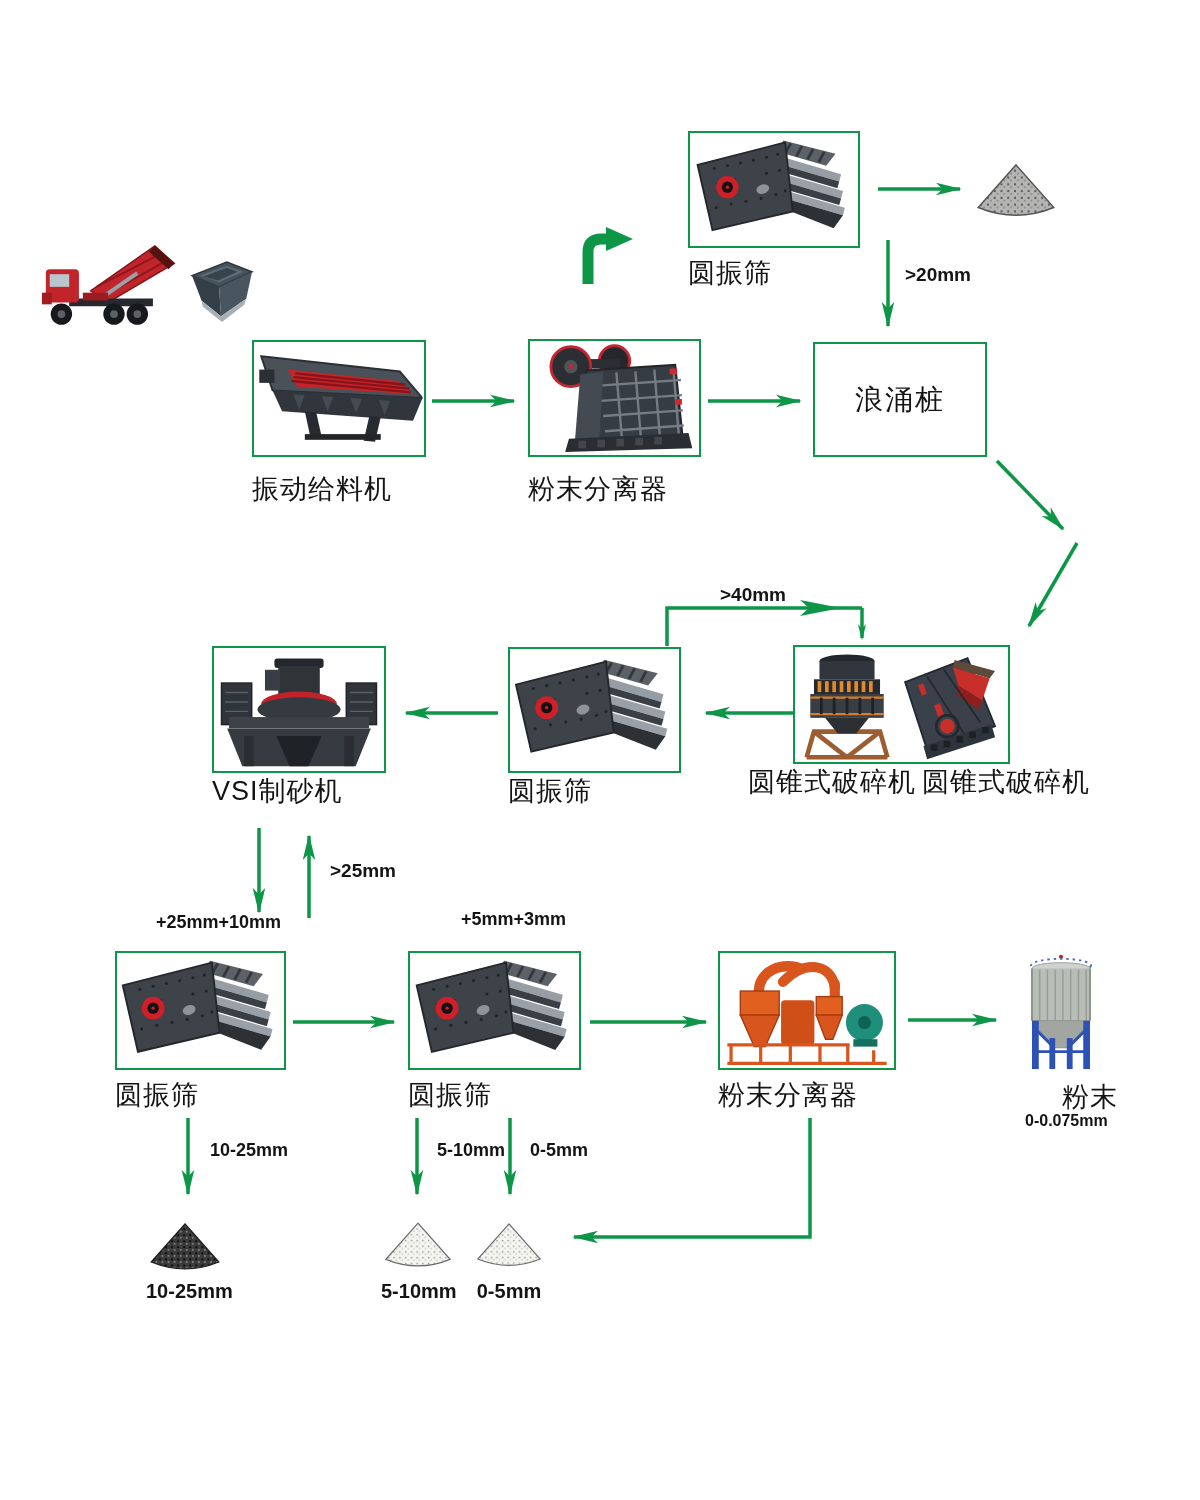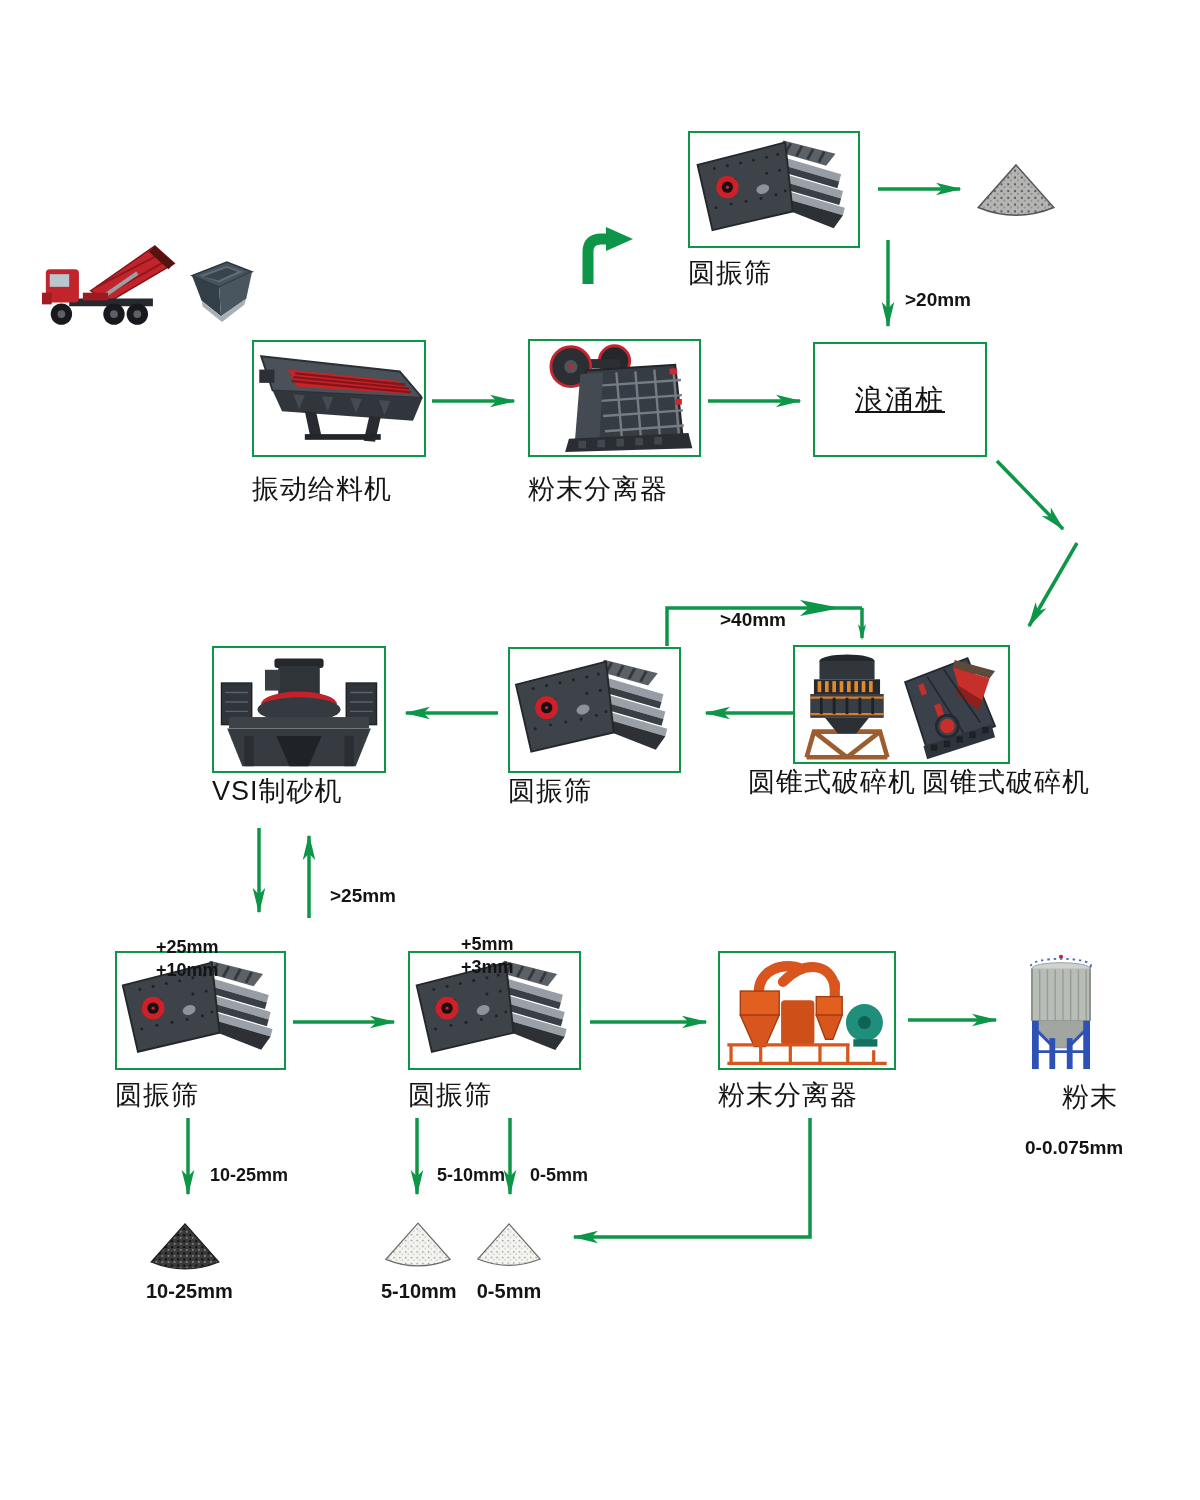--- a/index.html
+++ b/index.html
@@ -1,25 +1,25 @@
 <!DOCTYPE html>
 <html><head>
 <meta charset="utf-8">
 <style>
   html,body{margin:0;padding:0;background:#fff;}
   .canvas{position:relative;width:1200px;height:1500px;background:#fff;overflow:hidden;
           font-family:"Liberation Sans","DejaVu Sans",sans-serif;color:#141414;}
   .eq-box{position:absolute;border:2px solid #0e9648;background:#fff;box-sizing:border-box;
-          display:flex;align-items:center;justify-content:center;text-decoration:underline;}
+          display:flex;align-items:center;justify-content:center;}
   .eq-box svg{display:block;}
   .plain-img{position:absolute;}
   .cn-label{position:absolute;font-size:27px;letter-spacing:1px;white-space:nowrap;color:#141414;}
   .center{text-align:left;}
-  .size-label{position:absolute;font-size:19px;font-weight:600;white-space:nowrap;color:#141414;margin-top:25px;}
-  .size-label.two-line{font-size:18px;line-height:1.25;display:flex;flex-direction:column;font-weight:600;}
+  .size-label{position:absolute;font-size:19px;font-weight:600;white-space:nowrap;color:#141414;}
+  .size-label.two-line{font-size:18px;line-height:1.25;display:flex;flex-direction:row;font-weight:600;}
   .pile-label{position:absolute;font-size:20px;font-weight:600;text-align:center;white-space:nowrap;color:#141414;}
   .surge-text{font-size:28px;letter-spacing:2px;color:#141414;}
   .arrow-layer{position:absolute;left:0;top:0;pointer-events:none;}
 </style>
 </head>
 <body>
 
 <div class="canvas">
 
   <svg width="0" height="0" style="position:absolute" aria-hidden="true">
@@ -444,21 +444,21 @@
   <div class="cn-label center" style="left:252px;top:471px;width:174px">振动给料机</div>
   <div class="cn-label center" style="left:528px;top:471px;width:173px">粉末分离器</div>
   <div class="cn-label center" style="left:212px;top:773px;width:174px">VSI制砂机</div>
   <div class="cn-label center" style="left:508px;top:773px;width:173px">圆振筛</div>
   <div class="cn-label" style="left:748px;top:764px">圆锥式破碎机</div>
   <div class="cn-label" style="left:922px;top:764px">圆锥式破碎机</div>
   <div class="cn-label center" style="left:115px;top:1077px;width:171px">圆振筛</div>
   <div class="cn-label center" style="left:408px;top:1077px;width:173px">圆振筛</div>
   <div class="cn-label center" style="left:718px;top:1077px;width:178px">粉末分离器</div>
   <div class="cn-label" style="left:1062px;top:1079px">粉末</div>
-  <div class="size-label" style="left:1025px;top:1112px;font-size:19px">0-0.075mm</div>
+  <div class="size-label" style="left:1025px;top:1112px;font-size:16px">0-0.075mm</div>
 
   <div class="size-label" style="left:905px;top:264px">&gt;20mm</div>
   <div class="size-label" style="left:720px;top:584px">&gt;40mm</div>
   <div class="size-label" style="left:330px;top:860px">&gt;25mm</div>
   <div class="size-label two-line" style="left:156px;top:911px">
     <span>+25mm</span>
     <span>+10mm</span>
   </div>
   <div class="size-label two-line" style="left:461px;top:908px">
     <span>+5mm</span>

